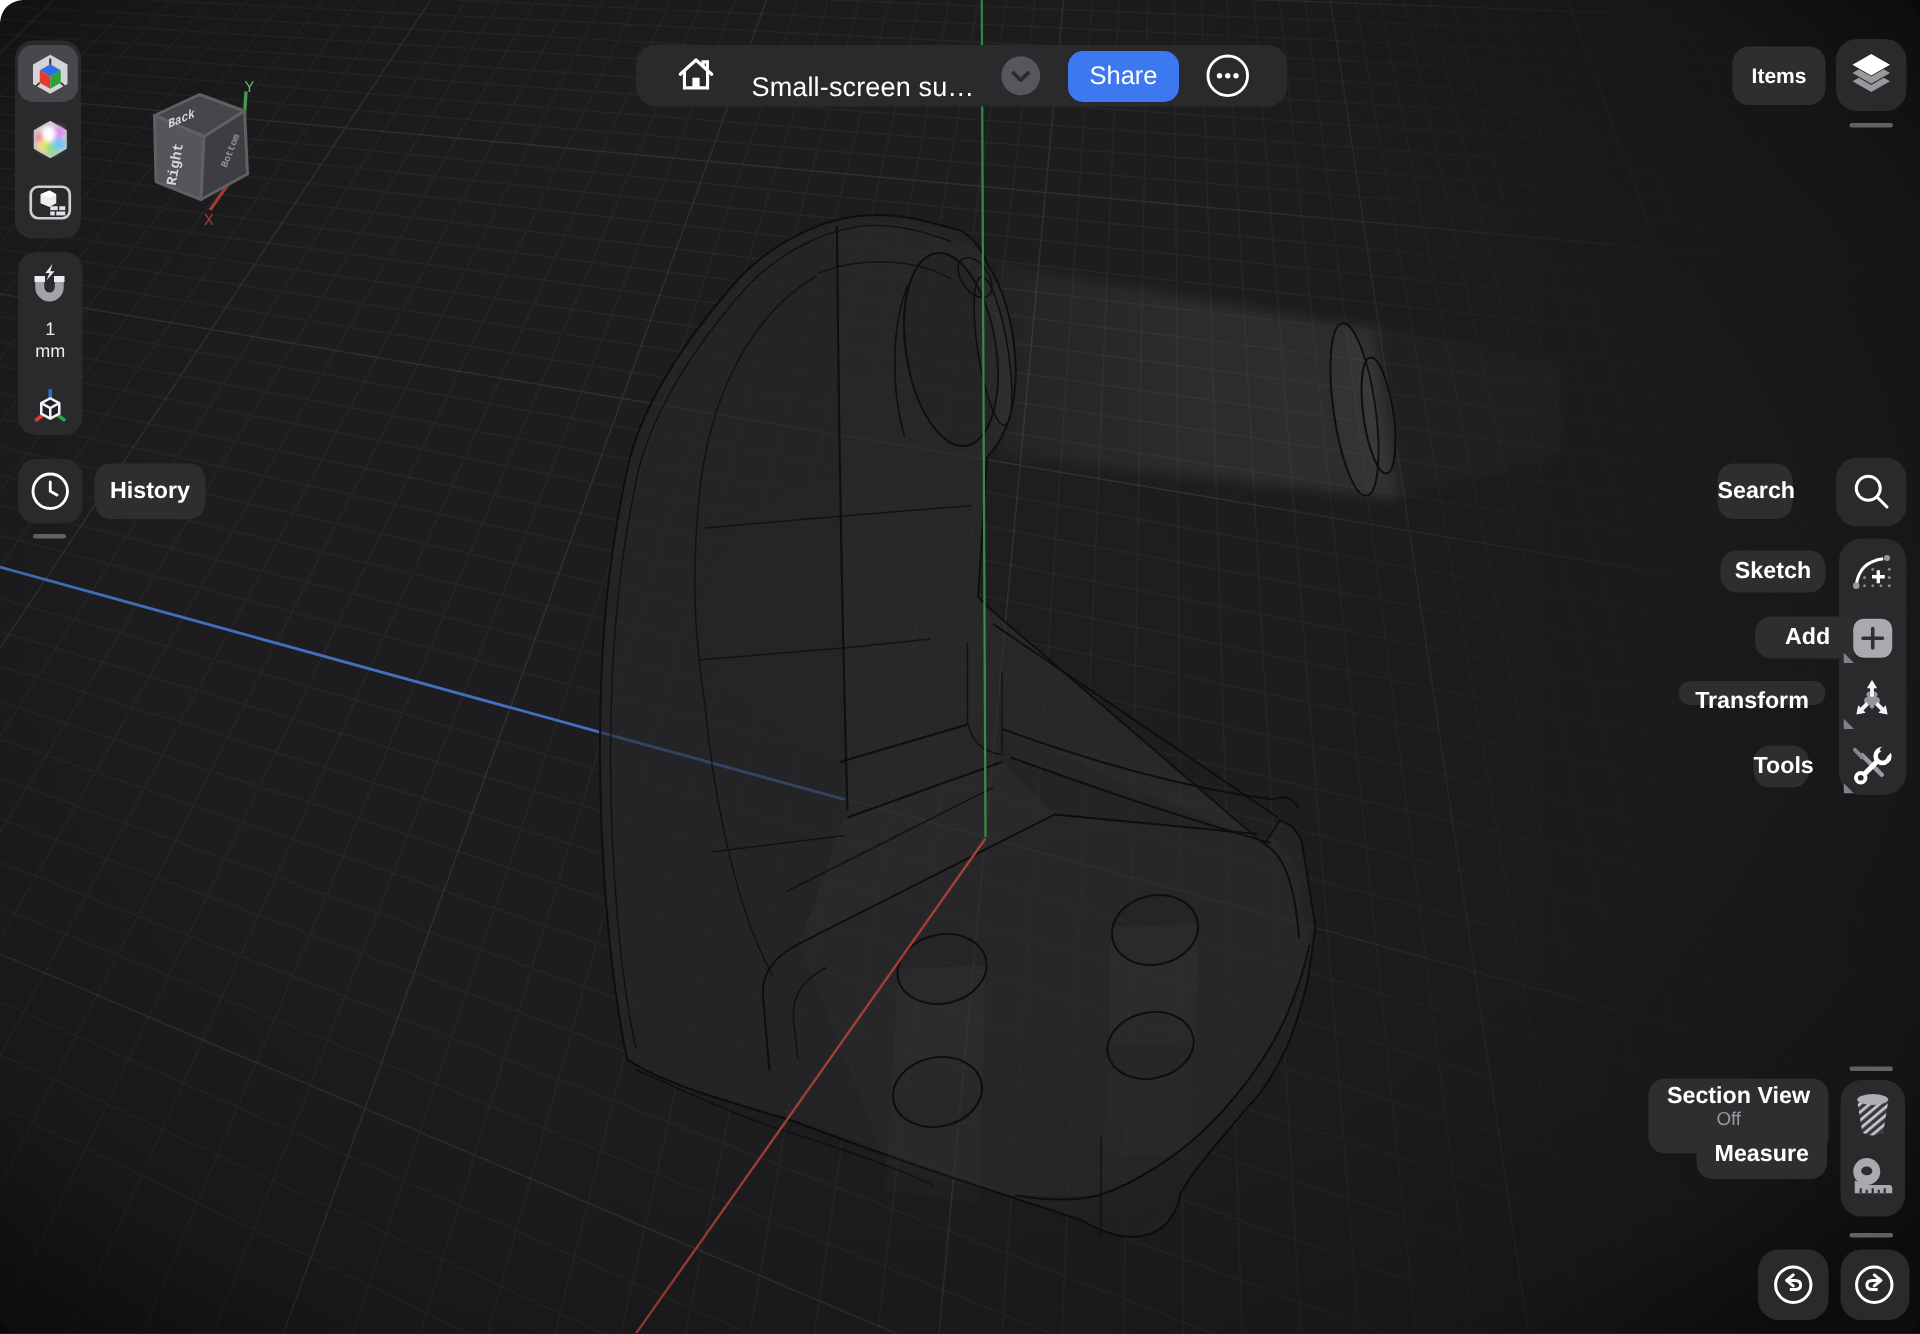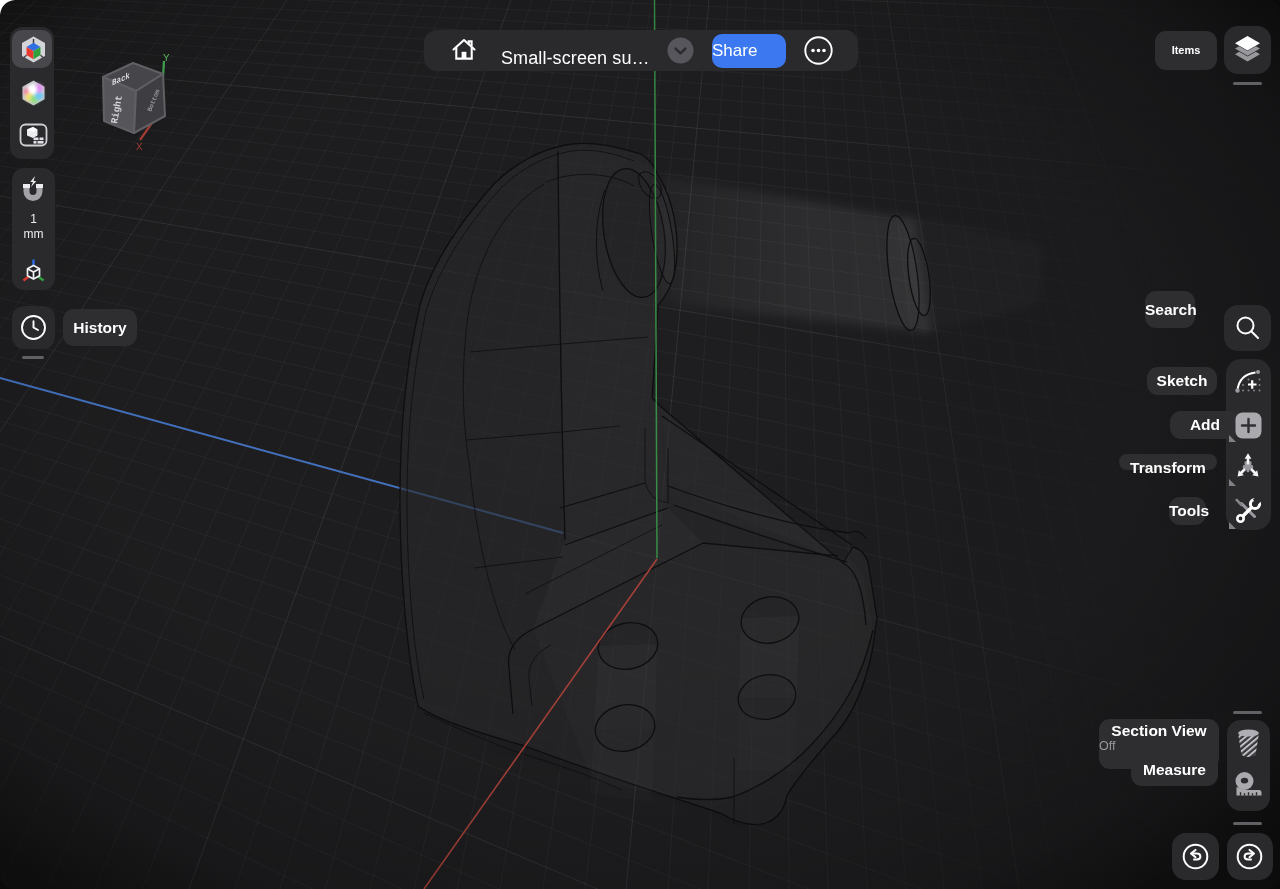--- a/index.html
+++ b/index.html
@@ -152,36 +152,36 @@
       <path d="M3.5 13.5 L14 4 L24.5 13.5" fill="none" stroke="#ffffff" stroke-width="2.1" stroke-linecap="round" stroke-linejoin="round"></path>
       <path d="M6.3 11.8 V22.6 H21.7 V11.8" fill="none" stroke="#ffffff" stroke-width="2.1" stroke-linecap="round"></path>
       <rect x="11.6" y="15.8" width="4.8" height="6.8" fill="#ffffff"></rect>
       <path d="M18.7 8.3 V5.2 H21.6 V10.2" fill="none" stroke="#ffffff" stroke-width="2.1"></path>
     </svg>
     <div style="position:absolute;left:501px;top:38px;height:41px;line-height:41px;color:#fff;font-size:18px;font-weight:400;letter-spacing:0.1px">Small-screen su…</div>
     <svg class="ic" style="left:667px;top:37px" width="27" height="27" viewBox="0 0 27 27">
       <circle cx="13.5" cy="13.5" r="13" fill="#56565c"></circle>
       <path d="M8.6 11.6 L13.5 16.4 L18.4 11.6" fill="none" stroke="#2b2b2e" stroke-width="2.4" stroke-linecap="round" stroke-linejoin="round"></path>
     </svg>
-    <div style="position:absolute;left:712px;top:33.5px;width:74px;height:34px;background:#3c78f0;border-radius:10px;color:#fff;font-size:17px;font-weight:500;line-height:34px">Share</div>
+    <div style="position:absolute;left:712px;top:33.5px;width:74px;height:34px;background:#3c78f0;border-radius:10px;color:#fff;font-size:17px;font-weight:500;text-align:center;line-height:34px">Share</div>
     <svg class="ic" style="left:804px;top:36px" width="29" height="29" viewBox="0 0 29 29">
       <circle cx="14.5" cy="14.5" r="13.2" fill="none" stroke="#ffffff" stroke-width="1.9"></circle>
       <circle cx="9" cy="14.5" r="1.8" fill="#fff"></circle>
       <circle cx="14.5" cy="14.5" r="1.8" fill="#fff"></circle>
       <circle cx="20" cy="14.5" r="1.8" fill="#fff"></circle>
     </svg>
-    <div class="lbl" style="left:1155px;top:31px;width:62px;height:39px;line-height:39px;font-size:11px">Items</div>
+    <div class="lbl" style="left:1155px;top:31px;width:62px;height:39px;line-height:39px;font-size:14px">Items</div>
     <div class="panel" style="left:1224px;top:26px;width:47px;height:48px;border-radius:14px"></div>
     <svg class="ic" style="left:1232px;top:36px" width="31" height="29" viewBox="0 0 31 29">
       <polygon points="15.5,0 28,7.2 15.5,14.4 3,7.2" fill="#ffffff"></polygon>
       <polygon points="3,12.6 7.2,10.2 15.5,15 23.8,10.2 28,12.6 15.5,19.8" fill="#98989d"></polygon>
       <polygon points="3,18.2 7.2,15.8 15.5,20.6 23.8,15.8 28,18.2 15.5,25.4" fill="#98989d"></polygon>
     </svg>
     <div class="hline" style="left:1233px;top:82px;width:29px"></div>
-    <div class="lbl" style="left:1145px;top:291px;width:50px;height:37px;line-height:37px">Search</div>
+    <div class="lbl" style="left:1145px;top:309px;width:50px;height:37px;line-height:37px">Search</div>
     <div class="panel" style="left:1224px;top:305px;width:47px;height:46px;border-radius:14px"></div>
     <svg class="ic" style="left:1234px;top:314px" width="27" height="27" viewBox="0 0 27 27">
       <circle cx="11.5" cy="11.5" r="8" fill="none" stroke="#ffffff" stroke-width="2"></circle>
       <line x1="17.3" y1="17.3" x2="24" y2="24" stroke="#ffffff" stroke-width="2" stroke-linecap="round"></line>
     </svg>
     <div class="panel" style="left:1226px;top:359px;width:45px;height:171px;border-radius:15px"></div>
     <div class="lbl" style="left:1147px;top:367px;width:70px;height:28px;line-height:28px">Sketch</div>
     <div class="lbl" style="left:1170px;top:411px;width:70px;height:28px;line-height:28px">Add</div>
     <div class="lbl" style="left:1119px;top:454px;width:98px;height:16px;line-height:28px">Transform</div>
     <div class="lbl" style="left:1169px;top:497px;width:37px;height:28px;line-height:28px">Tools</div>
@@ -254,21 +254,21 @@
       <g stroke="#2b2b2e" stroke-width="1.4">
         <line x1="6.5" y1="24.5" x2="6.5" y2="21.2"></line>
         <line x1="10.5" y1="24.5" x2="10.5" y2="22.2"></line>
         <line x1="14.5" y1="24.5" x2="14.5" y2="21.2"></line>
         <line x1="18.5" y1="24.5" x2="18.5" y2="22.2"></line>
         <line x1="22.5" y1="24.5" x2="22.5" y2="21.2"></line>
       </g>
     </svg>
     <div class="lbl" style="left:1099px;top:719px;width:120px;height:50px">
       <div style="padding-top:3px;line-height:17px">Section View</div>
-      <div style="text-align:left;padding-right:13px;line-height:15px;font-size:12.5px;font-weight:400;color:#98989d">Off</div>
+      <div style="text-align:center;padding-right:13px;line-height:15px;font-size:12.5px;font-weight:400;color:#98989d">Off</div>
     </div>
     <div class="lbl" style="left:1131px;top:753px;width:87px;height:33px;line-height:33px">Measure</div>
     <div class="hline" style="left:1233px;top:822px;width:29px"></div>
     <div class="panel" style="left:1172px;top:833px;width:47px;height:47px;border-radius:14px"></div>
     <div class="panel" style="left:1227px;top:833px;width:46px;height:47px;border-radius:14px"></div>
     <svg class="ic" style="left:1182px;top:843px" width="27" height="27" viewBox="0 0 27 27">
       <circle cx="13.5" cy="13.5" r="11.8" fill="none" stroke="#ffffff" stroke-width="2"></circle>
       <path d="M9.6 10.6 H14.8 Q18.4 10.6 18.4 13.6 Q18.4 16.6 14.8 16.6 H11.2" fill="none" stroke="#ffffff" stroke-width="2"></path>
       <path d="M13.5 6.9 L9 10.6 L13.5 14.3" fill="none" stroke="#ffffff" stroke-width="2" stroke-linejoin="round" stroke-linecap="round"></path>
     </svg>

